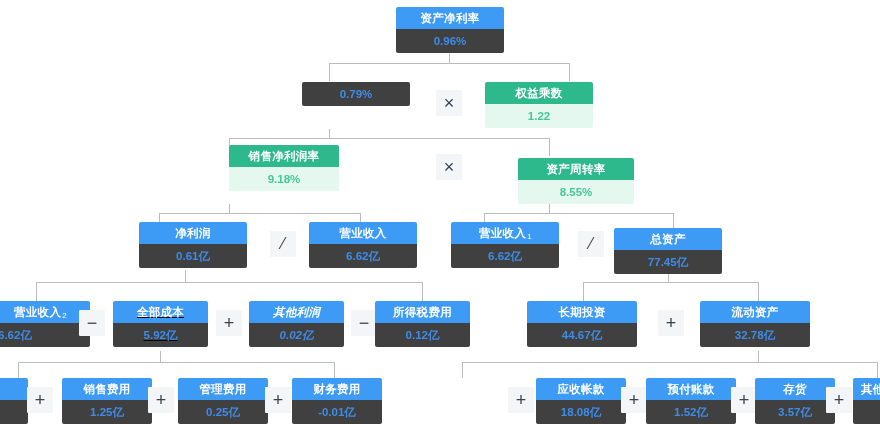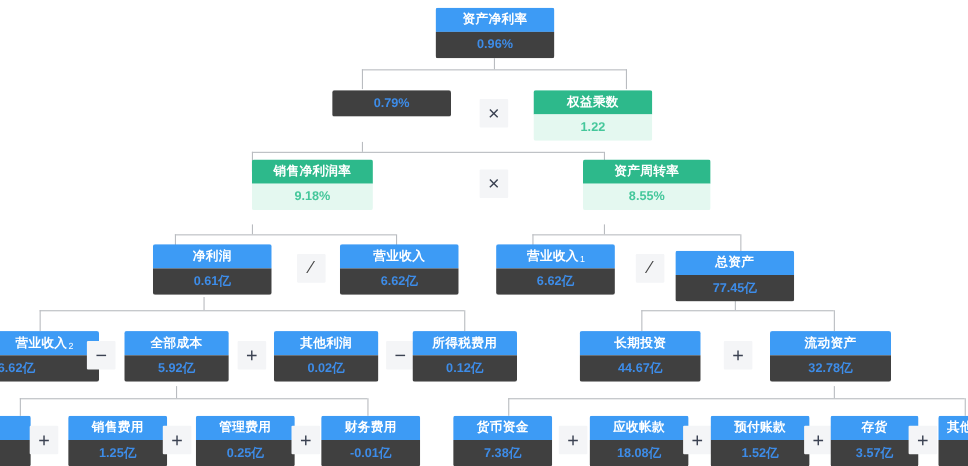--- a/index.html
+++ b/index.html
@@ -130,21 +130,21 @@
   <div class="node green" style="left:485px; top:82px;">
     <div class="hd">权益乘数</div>
     <div class="vl">1.22</div>
   </div>
 
   <div class="node green" style="left:229px; top:145px; width:110px;">
     <div class="hd">销售净利润率</div>
     <div class="vl">9.18%</div>
   </div>
   <div class="op" style="left:436px; top:154px;">×</div>
-  <div class="node green" style="left:518px; top:145px; width:116px;margin-left:12px;">
+  <div class="node green" style="left:518px; top:158px; width:116px;">
     <div class="hd">资产周转率</div>
     <div class="vl">8.55%</div>
   </div>
 
   <div class="node blue" style="left:139px; top:222px; width:108px;">
     <div class="hd">净利润</div>
     <div class="vl">0.61亿</div>
   </div>
   <div class="op slash" style="left:270px; top:231px;">⁄</div>
   <div class="node blue" style="left:309px; top:222px; width:108px;">
@@ -159,26 +159,26 @@
   <div class="node blue" style="left:614px; top:228px; width:108px;">
     <div class="hd">总资产</div>
     <div class="vl">77.45亿</div>
   </div>
 
   <div class="node blue" style="left:-10px; top:301px; width:100px;">
     <div class="hd"><span>营业收入</span><sub>2</sub></div>
     <div class="vl" style="text-align:left; padding-left:8px;">6.62亿</div>
   </div>
   <div class="op" style="left:79px; top:310px;">−</div>
-  <div class="node blue" style="left:113px; top:301px; width:95px;">
+  <div class="node blue" style="left:113px; top:301px; width:95px;text-decoration:underline;">
     <div class="hd">全部成本</div>
     <div class="vl">5.92亿</div>
   </div>
   <div class="op" style="left:216px; top:310px;">+</div>
-  <div class="node blue" style="left:249px; top:301px; width:95px;">
+  <div class="node blue" style="left:249px; top:301px; width:95px;font-style:italic;">
     <div class="hd">其他利润</div>
     <div class="vl">0.02亿</div>
   </div>
   <div class="op" style="left:351px; top:310px;">−</div>
   <div class="node blue" style="left:375px; top:301px; width:95px;">
     <div class="hd">所得税费用</div>
     <div class="vl">0.12亿</div>
   </div>
   <div class="node blue" style="left:527px; top:301px; width:110px;">
     <div class="hd">长期投资</div>
@@ -202,24 +202,20 @@
   <div class="op" style="left:148px; top:387px;">+</div>
   <div class="node blue" style="left:178px; top:378px; width:90px;">
     <div class="hd">管理费用</div>
     <div class="vl">0.25亿</div>
   </div>
   <div class="op" style="left:265px; top:387px;">+</div>
   <div class="node blue" style="left:292px; top:378px; width:90px;">
     <div class="hd">财务费用</div>
     <div class="vl">-0.01亿</div>
   </div>
-  <div class="node blue" style="left:412px; top:378px; width:90px;">
-    <div class="hd">货币资金</div>
-    <div class="vl">7.38亿</div>
-  </div>
   <div class="op" style="left:508px; top:387px;">+</div>
   <div class="node blue" style="left:536px; top:378px; width:90px;">
     <div class="hd">应收帐款</div>
     <div class="vl">18.08亿</div>
   </div>
   <div class="op" style="left:621px; top:387px;">+</div>
   <div class="node blue" style="left:646px; top:378px; width:90px;">
     <div class="hd">预付账款</div>
     <div class="vl">1.52亿</div>
   </div>

